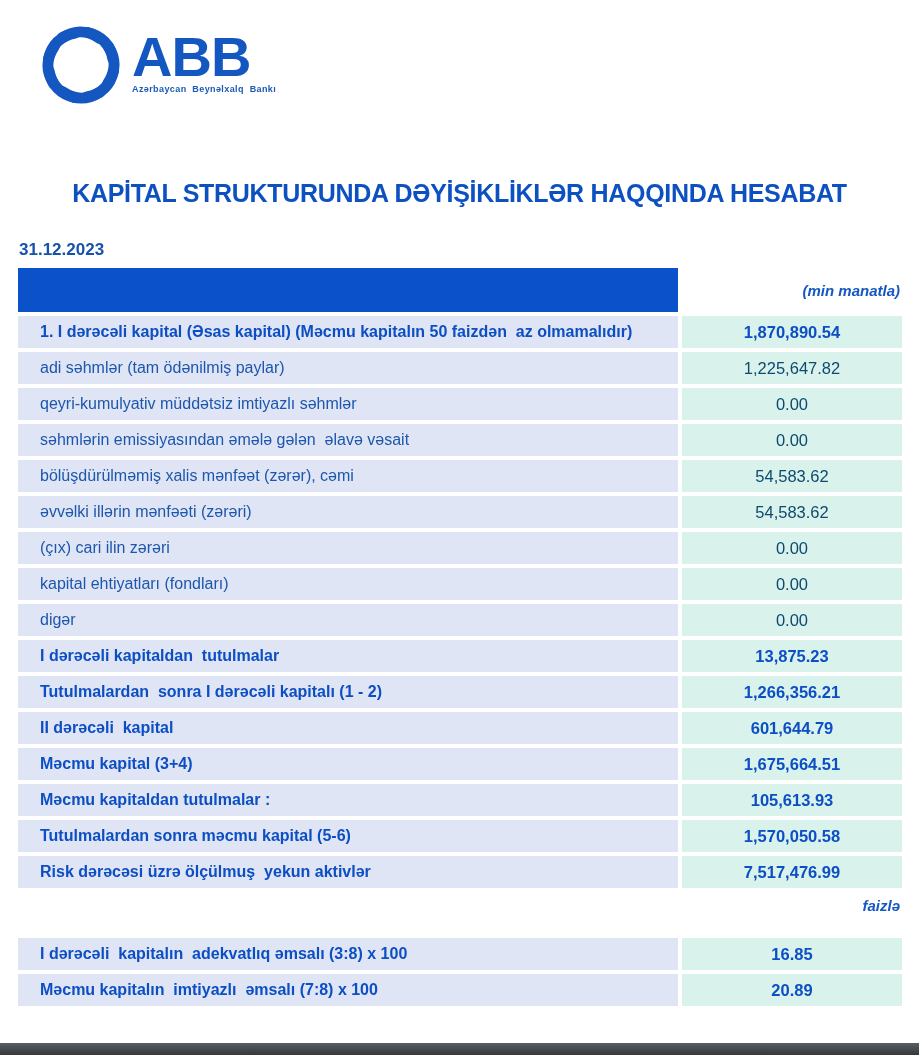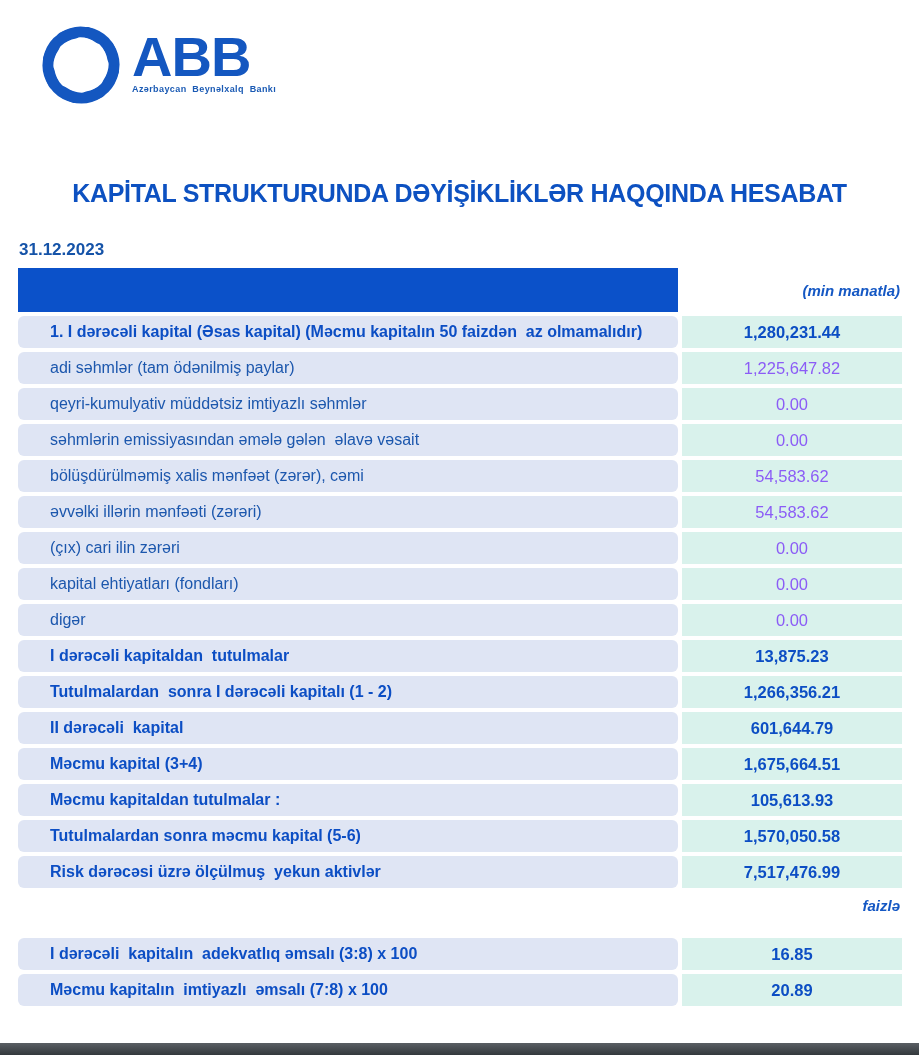--- a/index.html
+++ b/index.html
@@ -29,28 +29,27 @@
   .thead { display: flex; height: 44px; }
   .thead-bar { width: 660px; height: 44px; background: #0b51c9; }
   .thead-unit {
     flex: 1; display: flex; align-items: center; justify-content: flex-end;
     font-size: 15px; font-weight: 600; font-style: italic;
     font-stretch: condensed; color: #1558c4; padding-right: 2px;
   }
   .row { display: flex; margin-top: 4px; height: 32px; }
   .cell { display: flex; align-items: center; }
   .cell.label {
-    flex: 0 0 660px; background: #dfe5f4; padding-left: 32px;
+    flex: 0 0 660px; background: #dfe5f4; padding-left: 22px;
     font-size: 16px; font-stretch: condensed; color: #1c57ad; white-space: pre;
     overflow: hidden;
-    border-radius: 6px;
   }
   .cell.value {
     flex: 0 0 220px; margin-left: 4px; background: #d9f2ec;
-    justify-content: center; font-size: 16.5px; font-stretch: condensed; color: #8b5cf6;
+    justify-content: center; font-size: 16.5px; font-stretch: condensed; color: #0c4a6e;
   }
   .row.bold .cell.label, .row.bold .cell.value { font-weight: 700; color: #0c4ec4; }
 
   
   .ratio-section { position: absolute; top: 894px; left: 18px; width: 884px; }
   .ratio-unit {
     text-align: right; font-size: 15px; font-style: italic; font-weight: 600;
     font-stretch: condensed; color: #1558c4; height: 24px; line-height: 24px; padding-right: 2px;
   }
   .ratio-section .row:first-of-type { margin-top: 20px; }
@@ -87,21 +86,21 @@
 <div class="report-date">31.12.2023</div>
 
 <div class="capital-table">
   <div class="thead">
     <div class="thead-bar"></div>
     <div class="thead-unit">(min manatla)</div>
   </div>
   <div>
   <div class="row bold">
     <div class="cell label">1. I dərəcəli kapital (Əsas kapital) (Məcmu kapitalın 50 faizdən  az olmamalıdır)</div>
-    <div class="cell value">1,280,231.44</div>
+    <div class="cell value">1,870,890.54</div>
   </div>
 
   <div class="row">
     <div class="cell label">adi səhmlər (tam ödənilmiş paylar)</div>
     <div class="cell value">1,225,647.82</div>
   </div>
 
   <div class="row">
     <div class="cell label">qeyri-kumulyativ müddətsiz imtiyazlı səhmlər</div>
     <div class="cell value">0.00</div>

